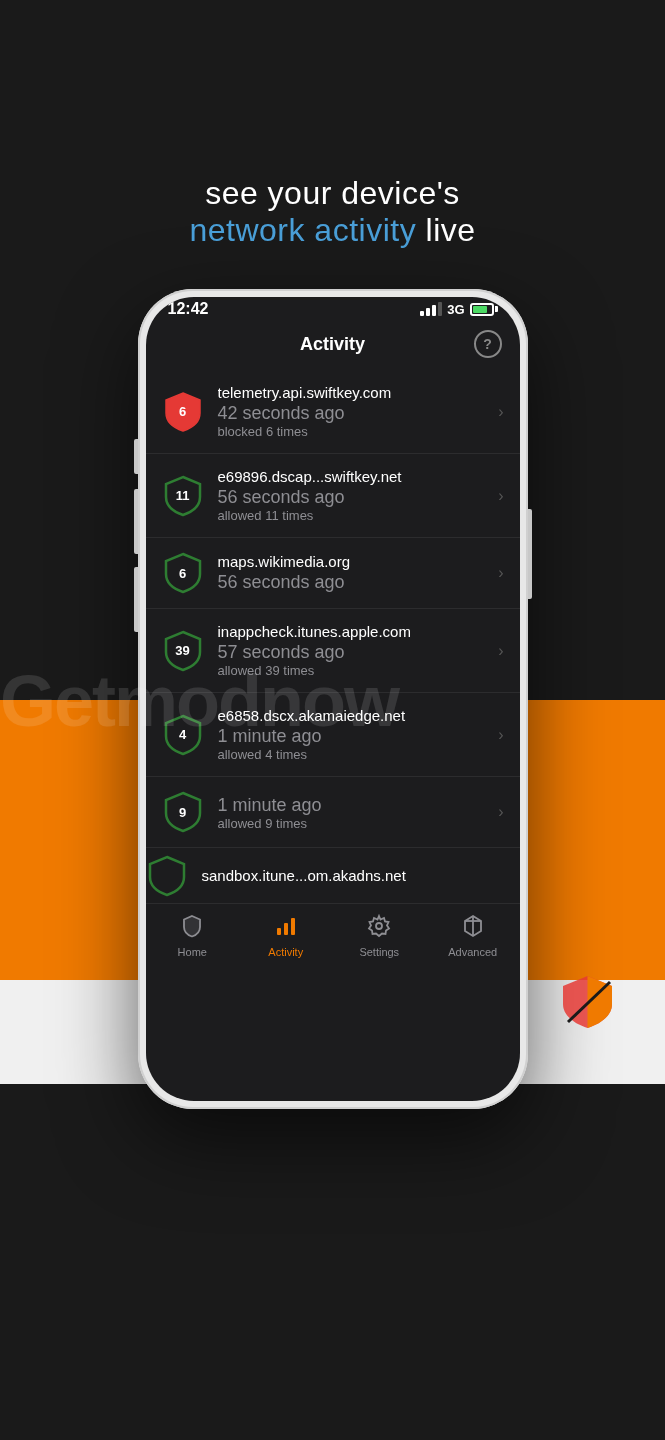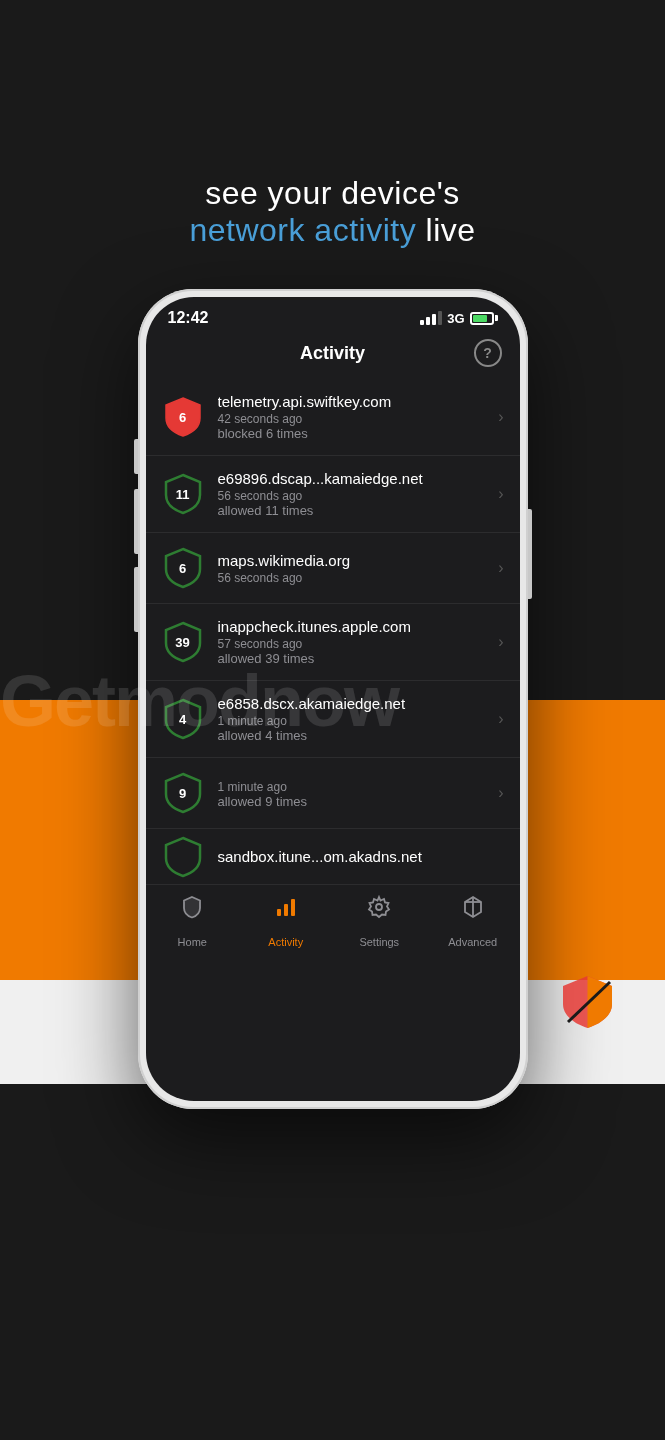--- a/index.html
+++ b/index.html
@@ -142,21 +142,21 @@
       height: 90px;
       background: #c8c8c8;
       border-radius: 0 2px 2px 0;
     }
 
     
     .status-bar {
       display: flex;
       justify-content: space-between;
       align-items: center;
-      padding: 12px 22px 6px;
+      padding: 3px 22px 6px;
       color: white;
       font-size: 15px;
       font-weight: 600;
     }
 
     .status-time {
       font-size: 16px;
       font-weight: 700;
     }
 
@@ -292,21 +292,21 @@
       color: white;
       font-size: 15px;
       font-weight: 500;
       white-space: nowrap;
       overflow: hidden;
       text-overflow: ellipsis;
     }
 
     .item-time {
       color: #8e8e93;
-      font-size: 12px;
+      font-size: 18px;
       margin-top: 2px;
     }
 
     .item-status {
       color: #8e8e93;
       font-size: 13px;
     }
 
     .chevron {
       color: #555;
@@ -320,21 +320,21 @@
       background: #1c1c1e;
       border-top: 1px solid #2c2c2e;
       padding: 10px 0 8px;
     }
 
     .nav-item {
       flex: 1;
       display: flex;
       flex-direction: column;
       align-items: center;
-      gap: 13px;
+      gap: 4px;
     }
 
     .nav-icon {
       font-size: 22px;
       line-height: 1;
     }
 
     .nav-label {
       font-size: 11px;
       font-weight: 500;
@@ -379,21 +379,21 @@
       right: 50px;
       z-index: 5;
       width: 55px;
       height: 55px;
     }
 
     
     .activity-item-partial {
       display: flex;
       align-items: center;
-      padding: 14px 16px;
+      padding: 14px 0;
       background: #1c1c1e;
       height: 55px;
       overflow: hidden;
     }
   </style>
 </head>
 <body>
 
 <div class="page-wrapper">
   <div class="bg-top"></div>
@@ -461,21 +461,21 @@
     <span class="chevron">›</span>
   </div>
             <div class="activity-item">
     <div class="shield-badge">
       <svg class="shield-svg" viewBox="0 0 42 42" xmlns="http://www.w3.org/2000/svg">
         <path d="M21 2 L38 9 L38 22 C38 31 30 37 21 40 C12 37 4 31 4 22 L4 9 Z" fill="none" stroke="#2e7d32" stroke-width="2.5"></path>
       </svg>
       <span class="badge-number">11</span>
     </div>
     <div class="item-info">
-      <div class="item-domain">e69896.dscap...kamaiedge.net</div>
+      <div class="item-domain">e69896.dscap...swiftkey.net</div>
       <div class="item-time">56 seconds ago</div>
       <div class="item-status">allowed 11 times</div>
     </div>
     <span class="chevron">›</span>
   </div>
             <div class="activity-item">
     <div class="shield-badge">
       <svg class="shield-svg" viewBox="0 0 42 42" xmlns="http://www.w3.org/2000/svg">
         <path d="M21 2 L38 9 L38 22 C38 31 30 37 21 40 C12 37 4 31 4 22 L4 9 Z" fill="none" stroke="#2e7d32" stroke-width="2.5"></path>
       </svg>

